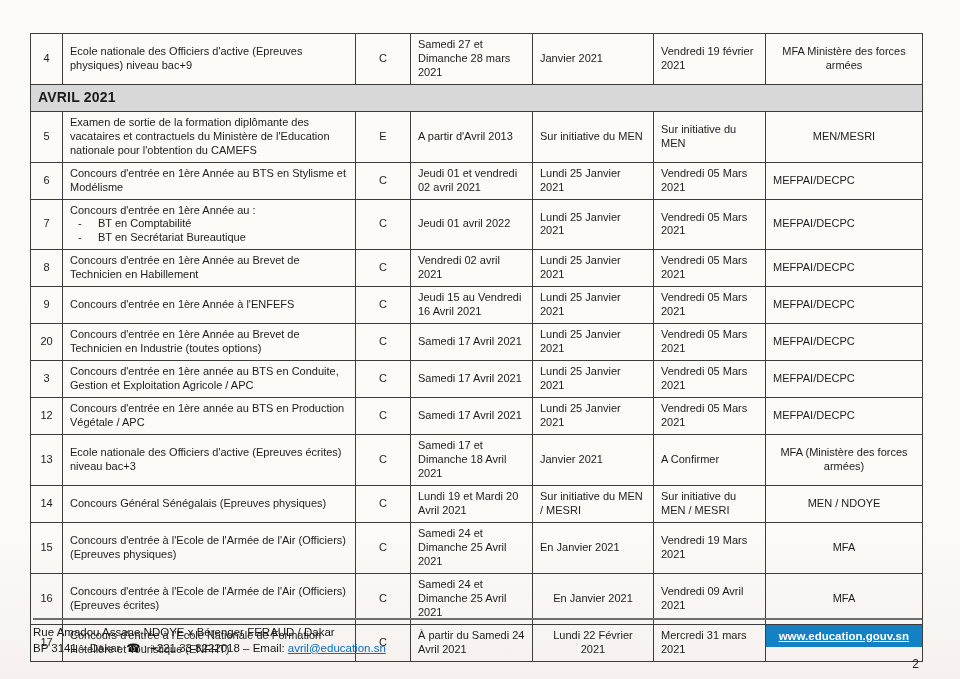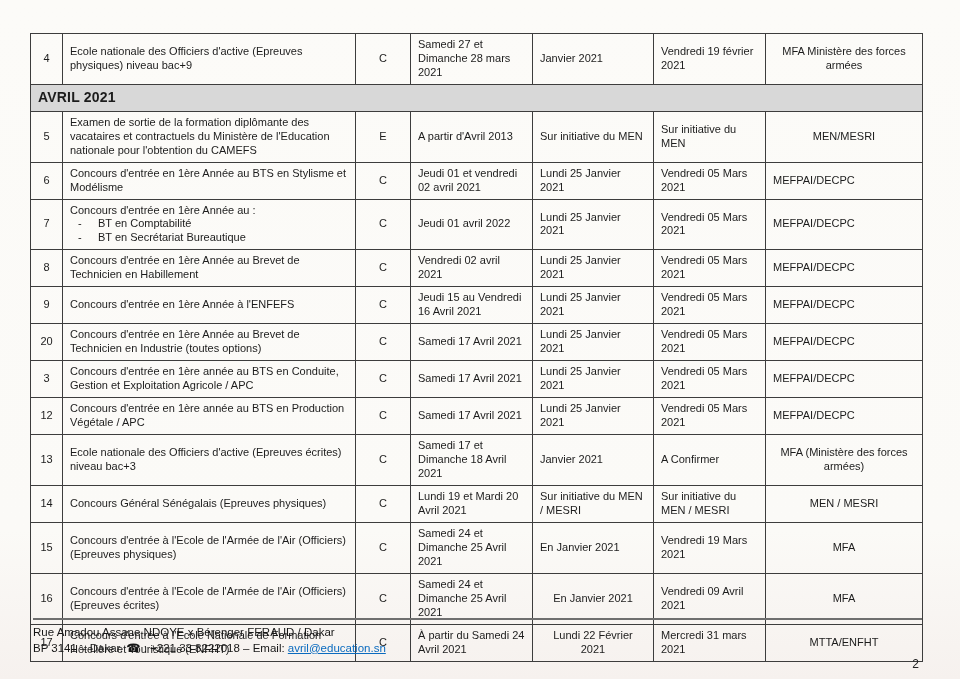--- a/index.html
+++ b/index.html
@@ -174,21 +174,21 @@
         </tr>
         <tr>
           <td class="center">14</td>
           <td>
             <div>Concours Général Sénégalais (Epreuves physiques)</div>
           </td>
           <td class="center">C</td>
           <td>Lundi 19 et Mardi 20 Avril 2021</td>
           <td>Sur initiative du MEN / MESRI</td>
           <td>Sur initiative du MEN / MESRI</td>
-          <td class="center">MEN / MESRI</td>
+          <td class="center">MEN / NDOYE</td>
         </tr>
         <tr>
           <td class="center">15</td>
           <td>
             <div>Concours d'entrée à l'Ecole de l'Armée de l'Air (Officiers) (Epreuves physiques)</div>
           </td>
           <td class="center">C</td>
           <td>Samedi 24 et Dimanche 25 Avril 2021</td>
           <td>En Janvier 2021</td>
           <td>Vendredi 19 Mars 2021</td>
@@ -218,17 +218,18 @@
         </tr>
       </tbody>
   </table>
 
   <div class="footer">
     <div class="addr">
       <div>Rue Amadou Assane NDOYE x Bérenger FERAUD / Dakar</div>
       <div><span>BP 3141 – Dakar. ☎ : +221 33 8222018 – Email: </span><span class="email-link">avril@education.sn</span></div>
     </div>
     <div class="links">
+      <span class="link-box">www.education.gouv.sn</span>
     </div>
     <div class="page-num">2</div>
   </div>
 
 </div>
 
 </body></html>

